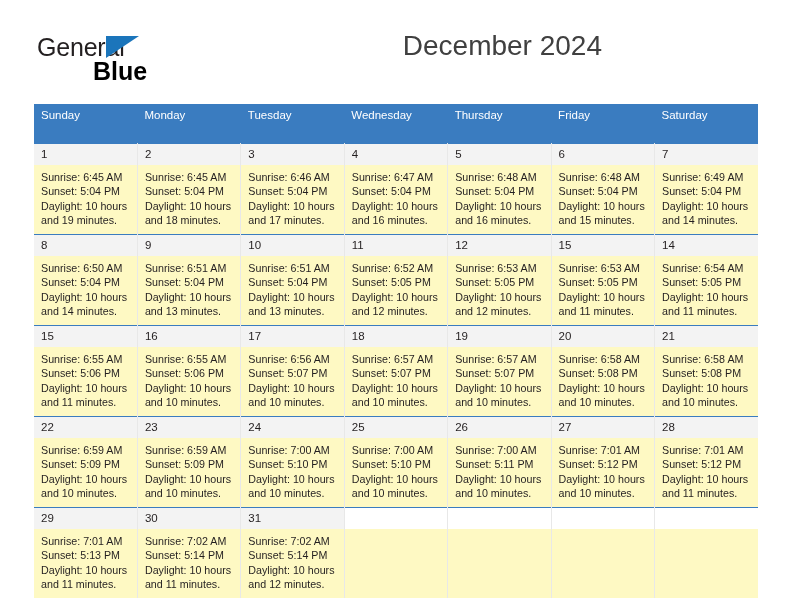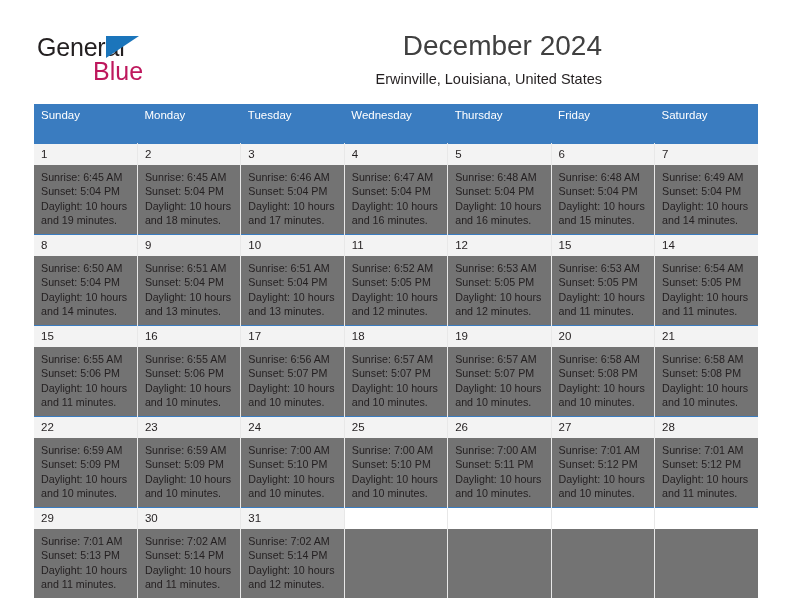--- a/index.html
+++ b/index.html
@@ -52,22 +52,23 @@
     width: 0;
     height: 0;
     border-left: 33px solid #1b75bb;
     border-bottom: 22px solid transparent;
   }
   .logo-blue {
     position: absolute;
     left: 56px;
     top: 24px;
     font-size: 25px;
-    color: #be185d;
+    color: #000000;
     line-height: 27px;
+    font-weight: bold;
   }
   .title-block {
     position: absolute;
     right: 0;
     top: 0;
     text-align: right;
   }
   .cal-title {
     font-size: 28px;
     color: #404040;
@@ -118,21 +119,21 @@
   .daynum {
     background: #f3f3f3;
     font-size: 11.5px;
     color: #231f20;
     padding: 4px 0 4px 7px;
     line-height: 13px;
     height: 13px;
   }
   .cell-body {
     padding: 5px 6px 0 7px;
-    background: #737373;
+    background: #fef9c3;
     height: 64px;
   }
   .cell-body div {
     font-size: 10.7px;
     line-height: 14.3px;
     color: #231f20;
     white-space: nowrap;
   }
   .empty .daynum {
     background: #ffffff;
@@ -146,21 +147,20 @@
   <div class="header">
 
     <div class="logo">
       <span class="logo-general">General</span>
       <span class="logo-tri"></span>
       <span class="logo-blue">Blue</span>
     </div>
 
     <div class="title-block">
       <div class="cal-title">December 2024</div>
-      <div class="cal-subtitle">Erwinville, Louisiana, United States</div>
     </div>
 
   </div>
 
   <table class="calendar">
     <colgroup>
       <col style="width:14.2857%">
         <col style="width:14.2857%">
         <col style="width:14.2857%">
       <col style="width:14.2857%">

